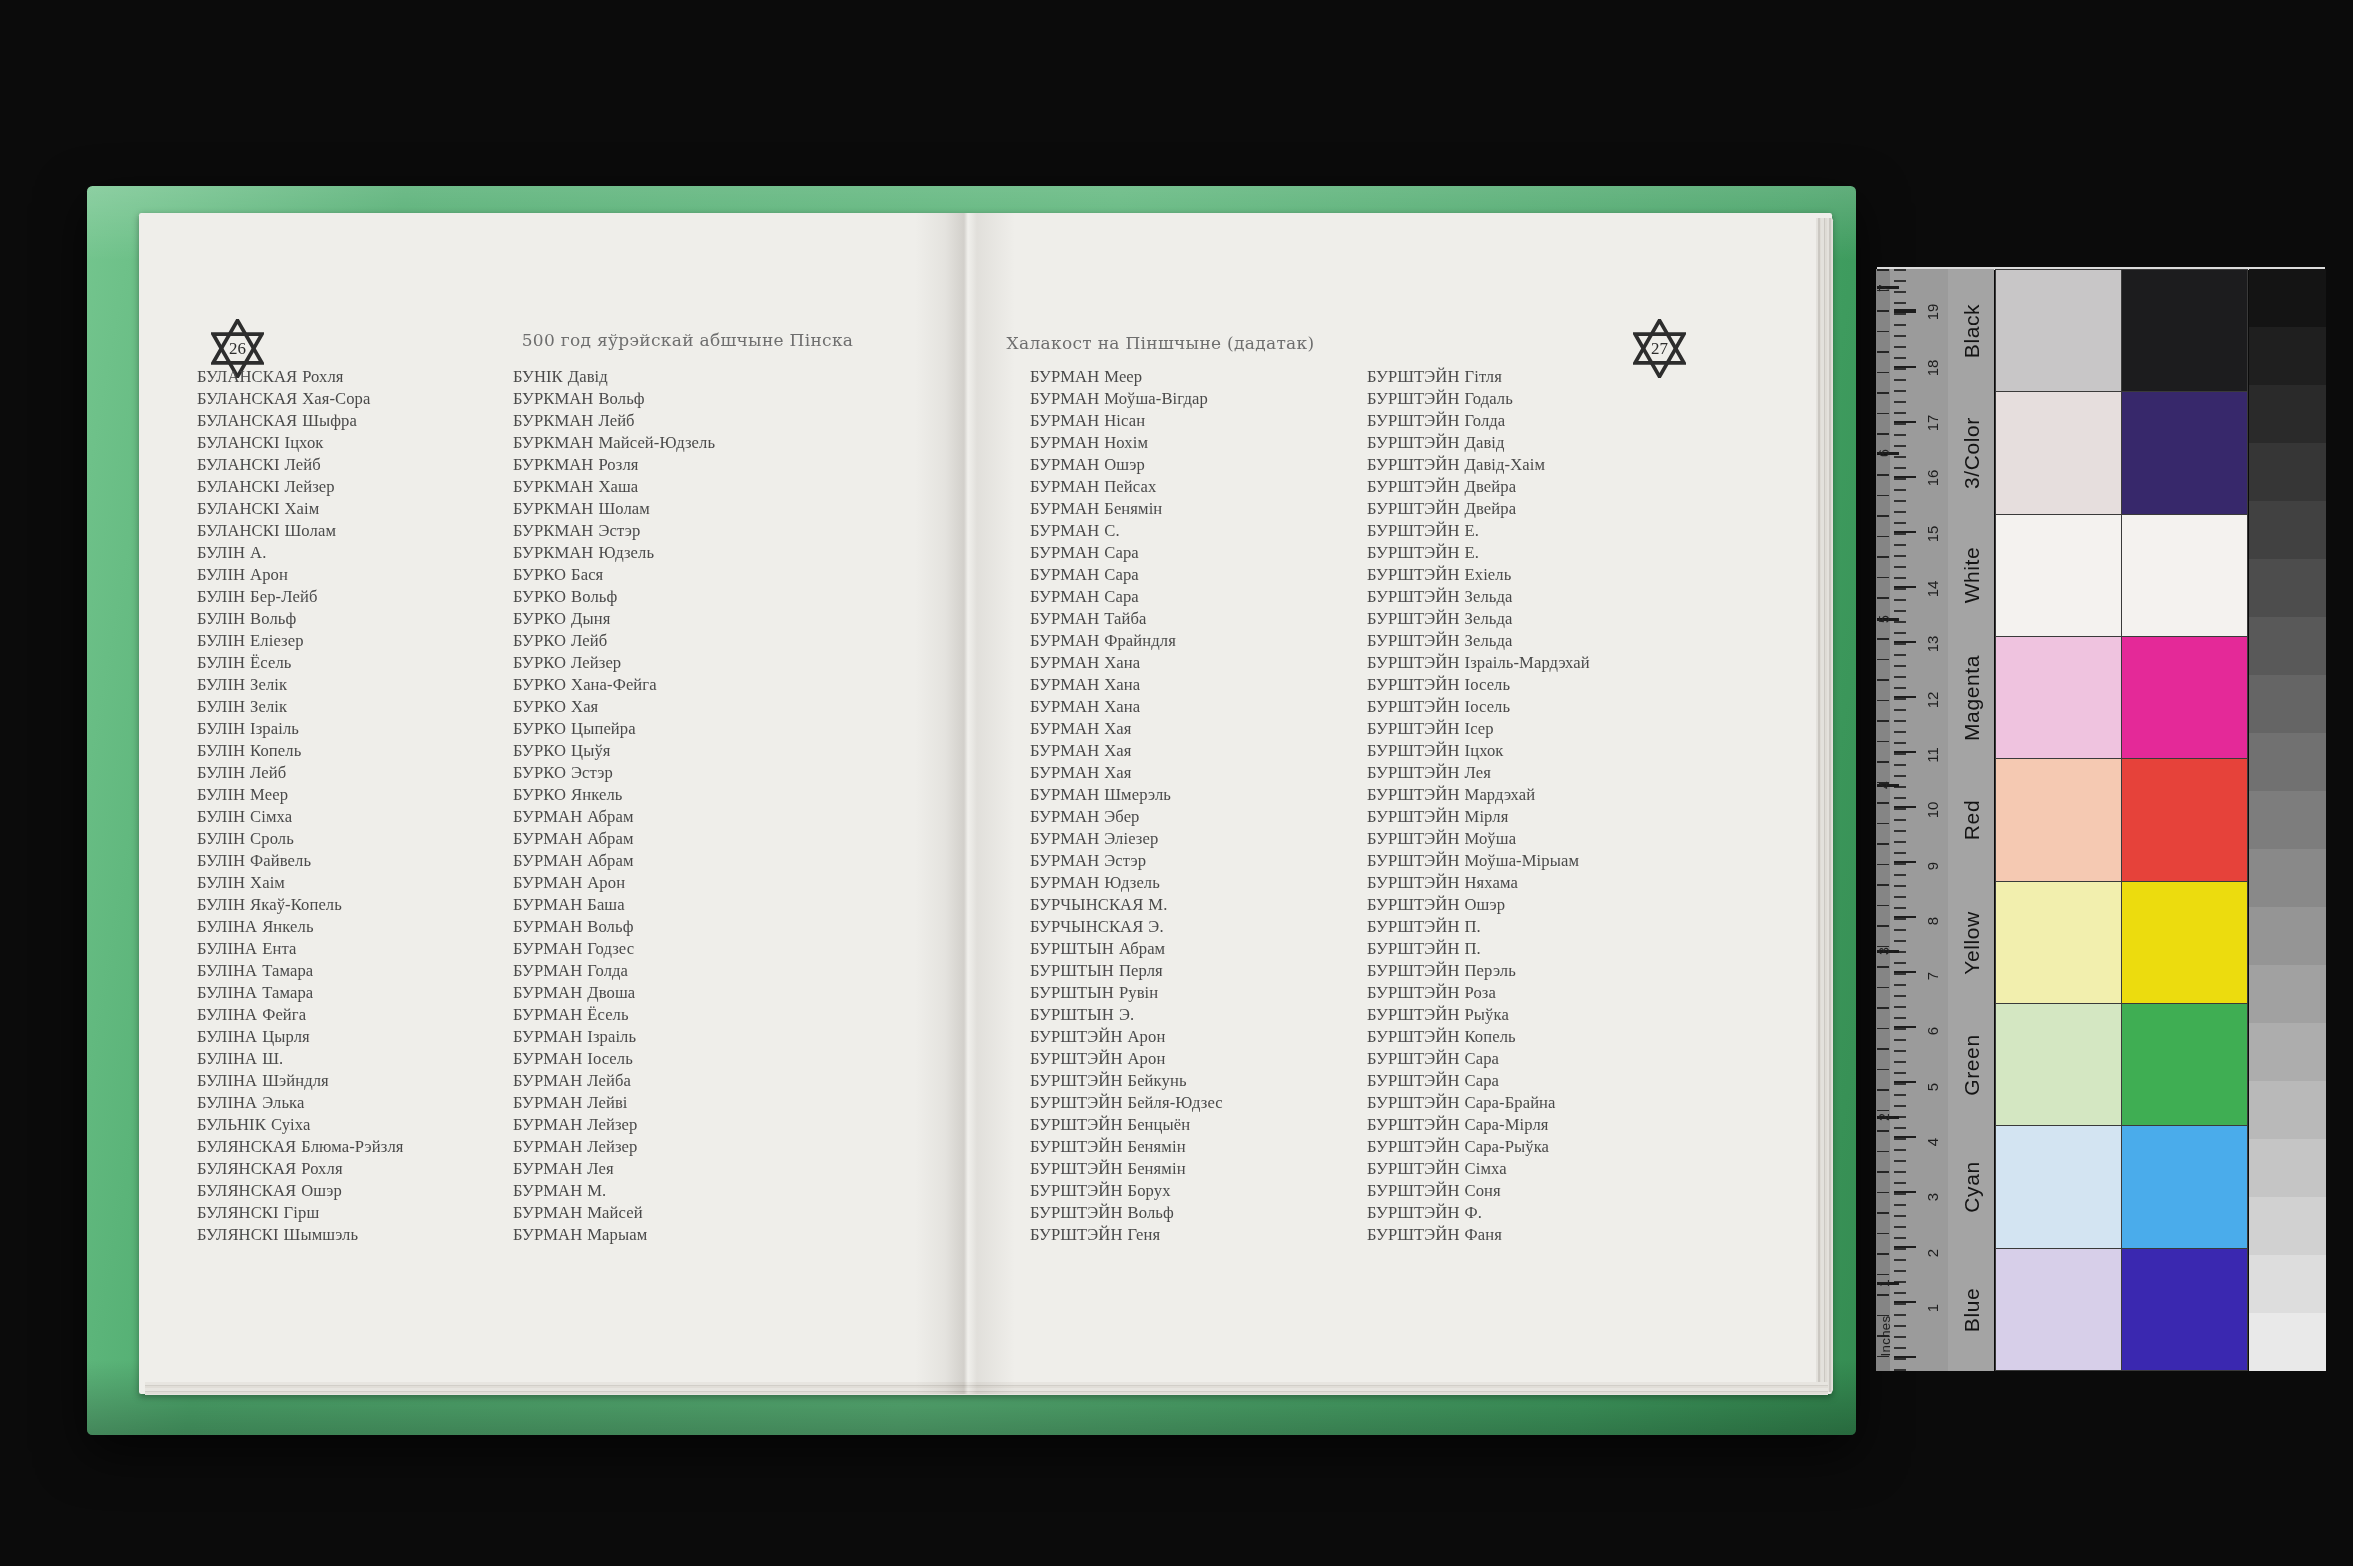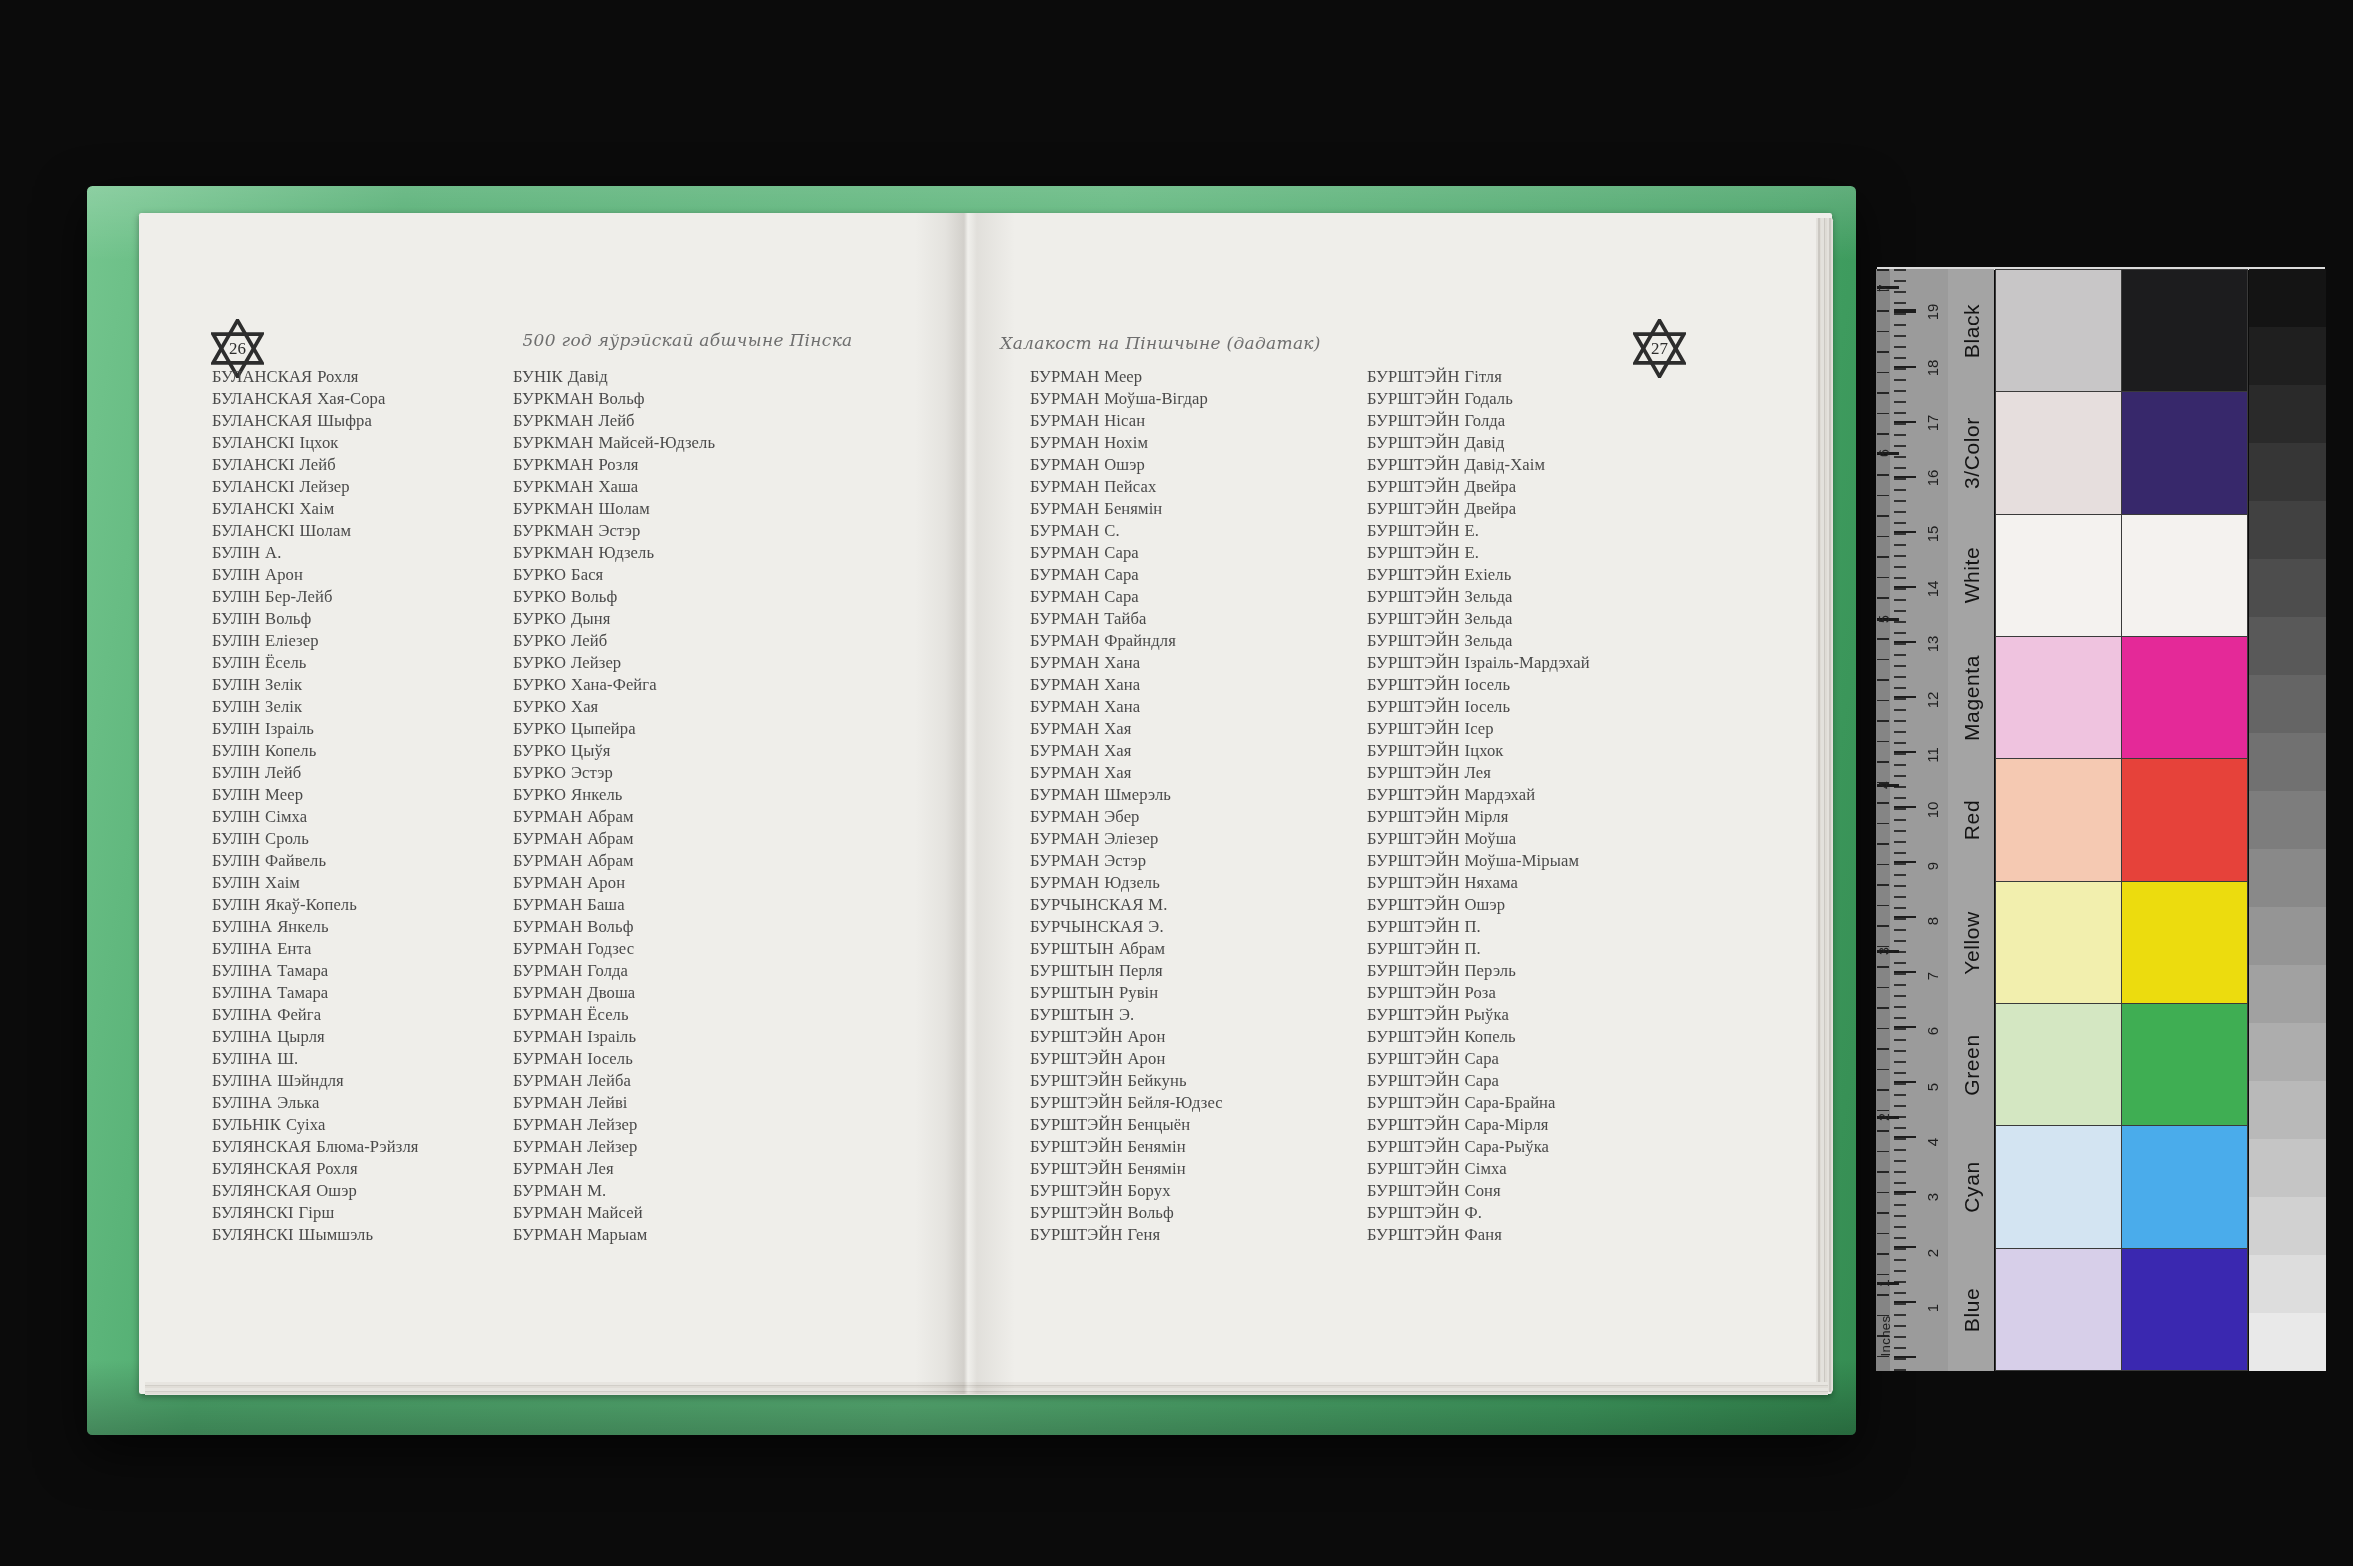--- a/index.html
+++ b/index.html
@@ -16,32 +16,32 @@
   .pages{position:absolute;left:139px;top:213px;width:1693px;height:1181px;border-radius:2.2px;
     background:linear-gradient(180deg,#f1f0ec 0%,#eeedе9 60%,#e9e7e2 100%);
     background-color:#efeeea;box-shadow:0 2.2px 7.7px rgba(0,0,0,.35);}
   .gutter{position:absolute;left:915px;top:213px;width:100px;height:1181px;
     background:linear-gradient(90deg,rgba(0,0,0,0) 0%,rgba(60,50,40,.06) 30%,rgba(60,50,40,.16) 49%,rgba(255,255,255,.10) 53%,rgba(60,50,40,.08) 62%,rgba(0,0,0,0) 100%);}
   .page-edge-right{position:absolute;left:1816px;top:218px;width:16.6px;height:1174px;border-radius:0 2.2px 2.2px 0;
     background:repeating-linear-gradient(90deg,#e3e1dc 0 2.2px,#cbc8c2 2.2px 3.9px,#dedbd5 3.9px 5.5px);}
   .page-edge-bottom{position:absolute;left:145px;top:1382px;width:1683px;height:13.3px;
     background:repeating-linear-gradient(180deg,#e7e5e0 0 2.8px,#d1cec8 2.8px 4.4px,#e0ddd7 4.4px 6px);}
 
-  .pg-header{position:absolute;font-family:"DejaVu Serif",serif;font-style:italic;font-size:17px;
+  .pg-header{position:absolute;font-family:"DejaVu Serif",serif;font-size:17px;
     color:#6e6e6e;width:343px;text-align:center;letter-spacing:0.3px;white-space:nowrap;}
   #hdrL{left:516px;top:330px;}
   #hdrR{left:989px;top:333px;}
 
   .star{position:absolute;width:53px;height:59px;}
   #starL{left:211px;top:319px;}
   #starR{left:1633px;top:319px;}
 
   .namecol{position:absolute;font-size:16.6px;line-height:22px;color:#4a4a4a;
     letter-spacing:0.1px;white-space:nowrap;}
-  #col1{left:197px;top:366px;margin-left:15px;}
+  #col1{left:197px;top:366px;}
   #col2{left:513px;top:366px;}
   #col3{left:1030px;top:366px;}
   #col4{left:1367px;top:366px;}
   .name{height:22px;}
   .name .given{margin-left:5px;}
 
   
   .chart-top-edge{position:absolute;left:1877px;top:267px;width:448px;height:2.8px;background:#dcdcdc;}
   .ruler{position:absolute;left:1876px;top:269px;width:72px;height:1102px;
     background:linear-gradient(90deg,#858585 0 14.4px,#9b9b9b 14.4px 100%);}

